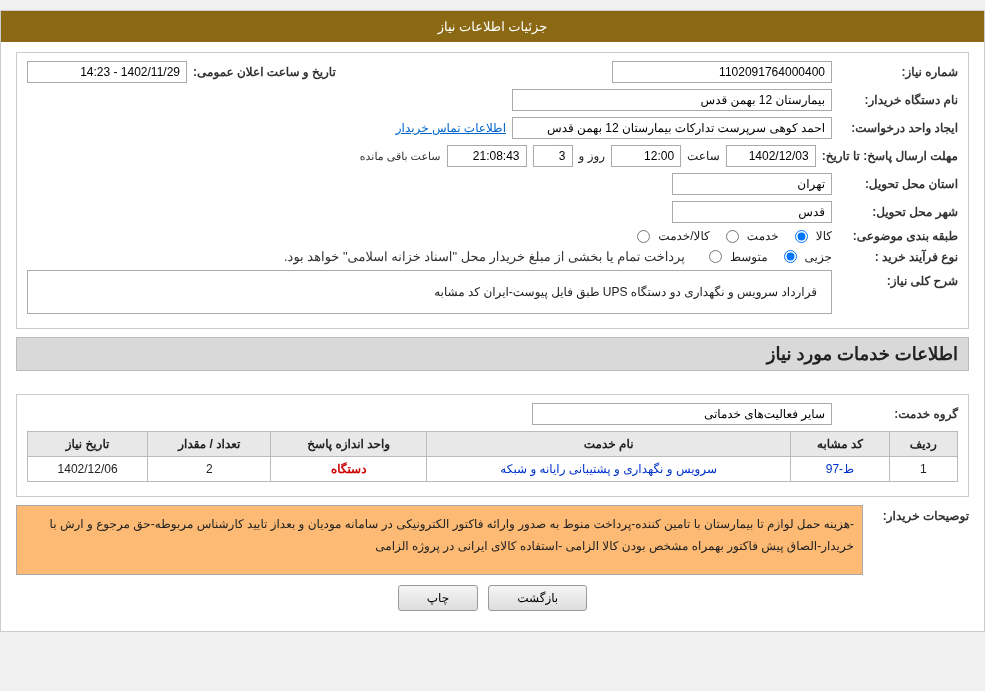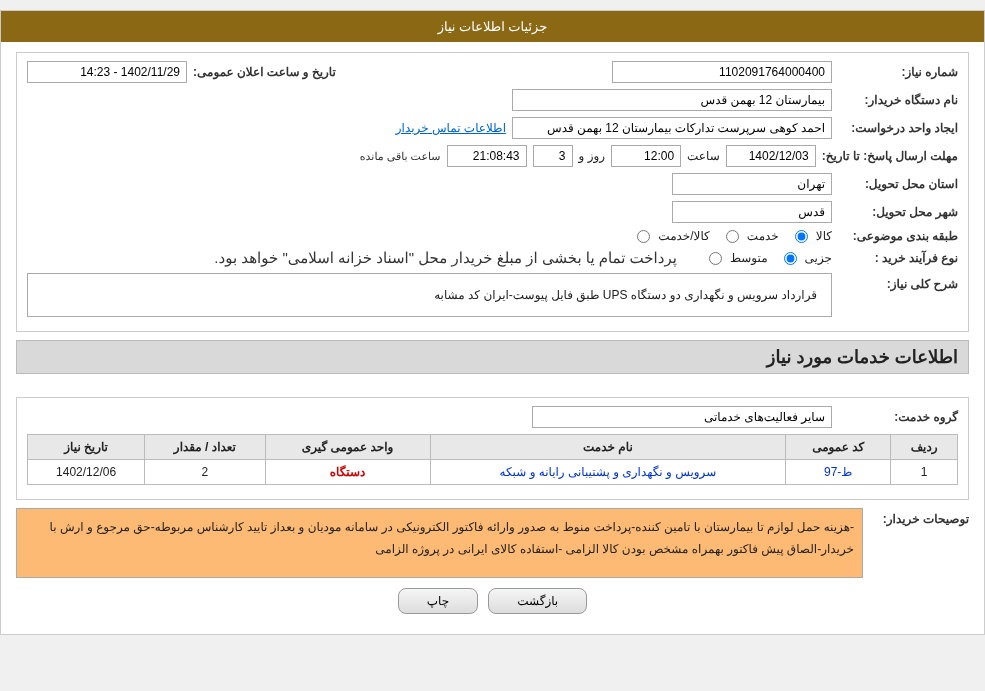--- a/index.html
+++ b/index.html
@@ -136,21 +136,21 @@
       margin-top: 10px;
       margin-bottom: 10px;
     }
     .btn {
       padding: 5px 28px;
       border: 1px solid #999;
       background: linear-gradient(to bottom, #f5f5f5, #ddd);
       cursor: pointer;
       font-family: Tahoma, Arial, sans-serif;
       font-size: 12px;
-      border-radius: 8px;
+      border-radius: 3px;
     }
     .remaining-label { font-size: 11px; color: #333; white-space: nowrap; }
   </style>
 </head>
 <body>
 
 <div class="page-wrapper">
 
   <div class="header-bar">
     <span>جزئیات اطلاعات نیاز</span>
@@ -222,21 +222,21 @@
         <div class="radio-group">
           <div class="radio-item">
             <span>متوسط</span>
             <input type="radio" name="process" style="">
           </div>
           <div class="radio-item">
             <span>جزیی</span>
             <input type="radio" name="process" checked="" style="">
           </div>
         </div>
-        <span style="font-size:15px; color:#333; margin-right:26px;">پرداخت تمام یا بخشی از مبلغ خریدار محل "اسناد خزانه اسلامی" خواهد بود.</span>
+        <span style="font-size:13px; color:#333; margin-right:18px;">پرداخت تمام یا بخشی از مبلغ خریدار محل "اسناد خزانه اسلامی" خواهد بود.</span>
       </div>
 
       <div class="form-row" style="align-items:flex-start;">
         <span class="form-label" style="padding-top:4px;">شرح کلی نیاز:</span>
         <div class="description-box">
           <span>قرارداد سرویس و نگهداری دو دستگاه UPS طبق فایل پیوست-ایران کد مشابه</span>
         </div>
       </div>
 
     </div>
@@ -247,23 +247,23 @@
 
       <div class="form-row">
         <span class="form-label">گروه خدمت:</span>
         <input class="form-input" style="width: 300px;" type="text" readonly="" value="سایر فعالیت‌های خدماتی">
       </div>
 
       <table class="services-table">
         <thead>
           <tr>
             <th>ردیف</th>
-            <th>کد عمومی</th>
+            <th>کد مشابه</th>
             <th>نام خدمت</th>
-            <th>واحد عمومی گیری</th>
+            <th>واحد اندازه پاسخ</th>
             <th>تعداد / مقدار</th>
             <th>تاریخ نیاز</th>
           </tr>
         </thead>
         <tbody id="services-tbody">
 
         <tr>
       <td>1</td>
       <td class="td-blue">ط-97</td>
       <td class="td-blue">سرویس و نگهداری و پشتیبانی رایانه و شبکه</td>

